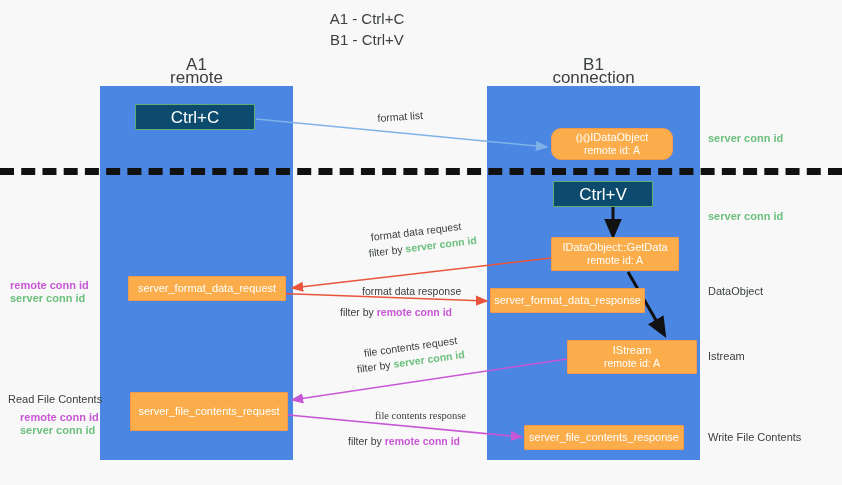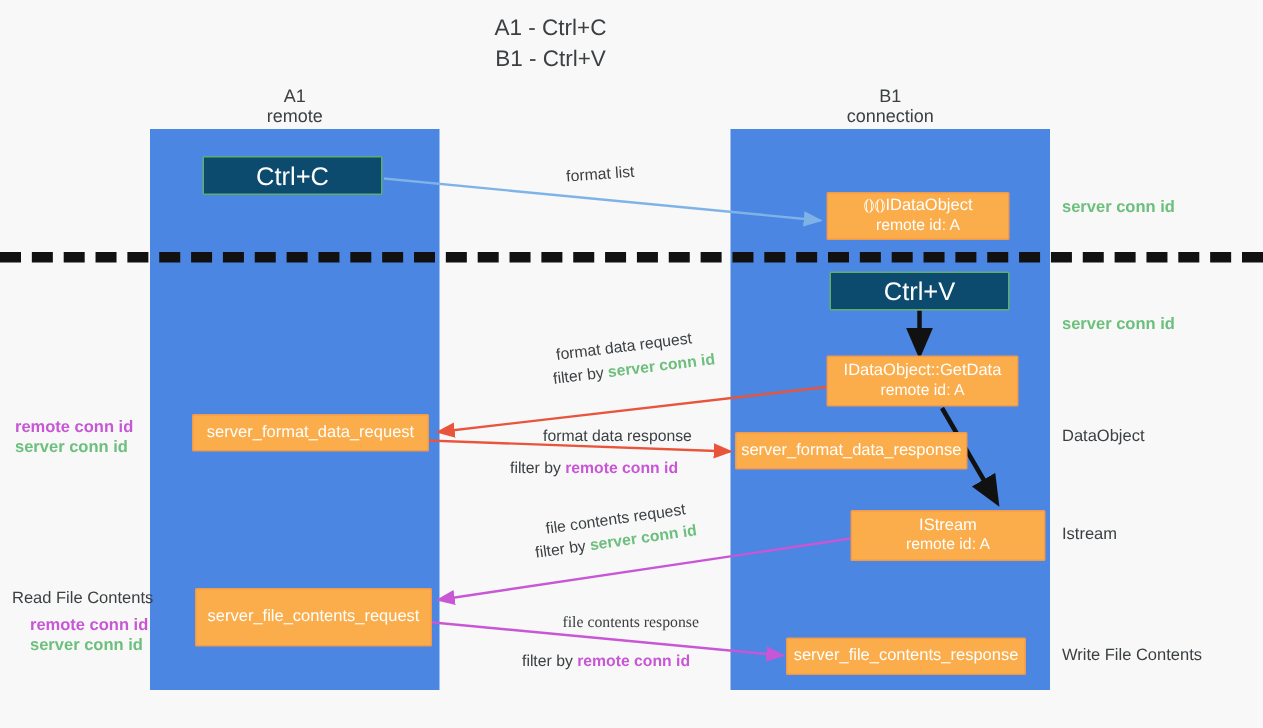--- a/index.html
+++ b/index.html
@@ -35,21 +35,21 @@
     width: 734px;
     text-align: center;
     font-size: 15px;
     line-height: 21px;
     color: #3c4043;
     white-space: pre-line;
   }
   .col-head {
     position: absolute;
     text-align: center;
-    font-size: 12px;
+    font-size: 17px;
     line-height: 13px;
     color: #3c4043;
     white-space: pre-line;
   }
   .lane {
     position: absolute;
     background: #4a86e2;
   }
   .node {
     position: absolute;
@@ -150,26 +150,26 @@
 
     <line x1="130" y1="400" x2="522" y2="437" stroke="#c857d6" stroke-width="1.6" marker-end="url(#ah-magenta)"></line>
   </svg>
 
   <div class="dash-line"></div>
 
   <div class="node green" style="left:135px; top:104px; width:120px; height:26px;">
     <span>Ctrl+C</span>
   </div>
 
-  <div class="node orange" style="left:551px; top:128px; width:122px; height:32px;">
+  <div class="node orange" style="left:551px; top:128px; width:122px; height:32px;border-radius:10px;">
     <span>⦅⦆⦅⦆IDataObject</span>
     <span class="sub">remote id: A</span>
   </div>
 
-  <div class="node green" style="left:553px; top:181px; width:120px; height:26px;">
+  <div class="node green" style="left:553px; top:181px; width:100px; height:26px;">
     <span>Ctrl+V</span>
   </div>
 
   <div class="node orange" style="left:551px; top:237px; width:128px; height:34px;">
     <span>IDataObject::GetData</span>
     <span class="sub">remote id: A</span>
   </div>
 
   <div class="node orange" style="left:567px; top:340px; width:130px; height:34px;">
     <span>IStream</span>

